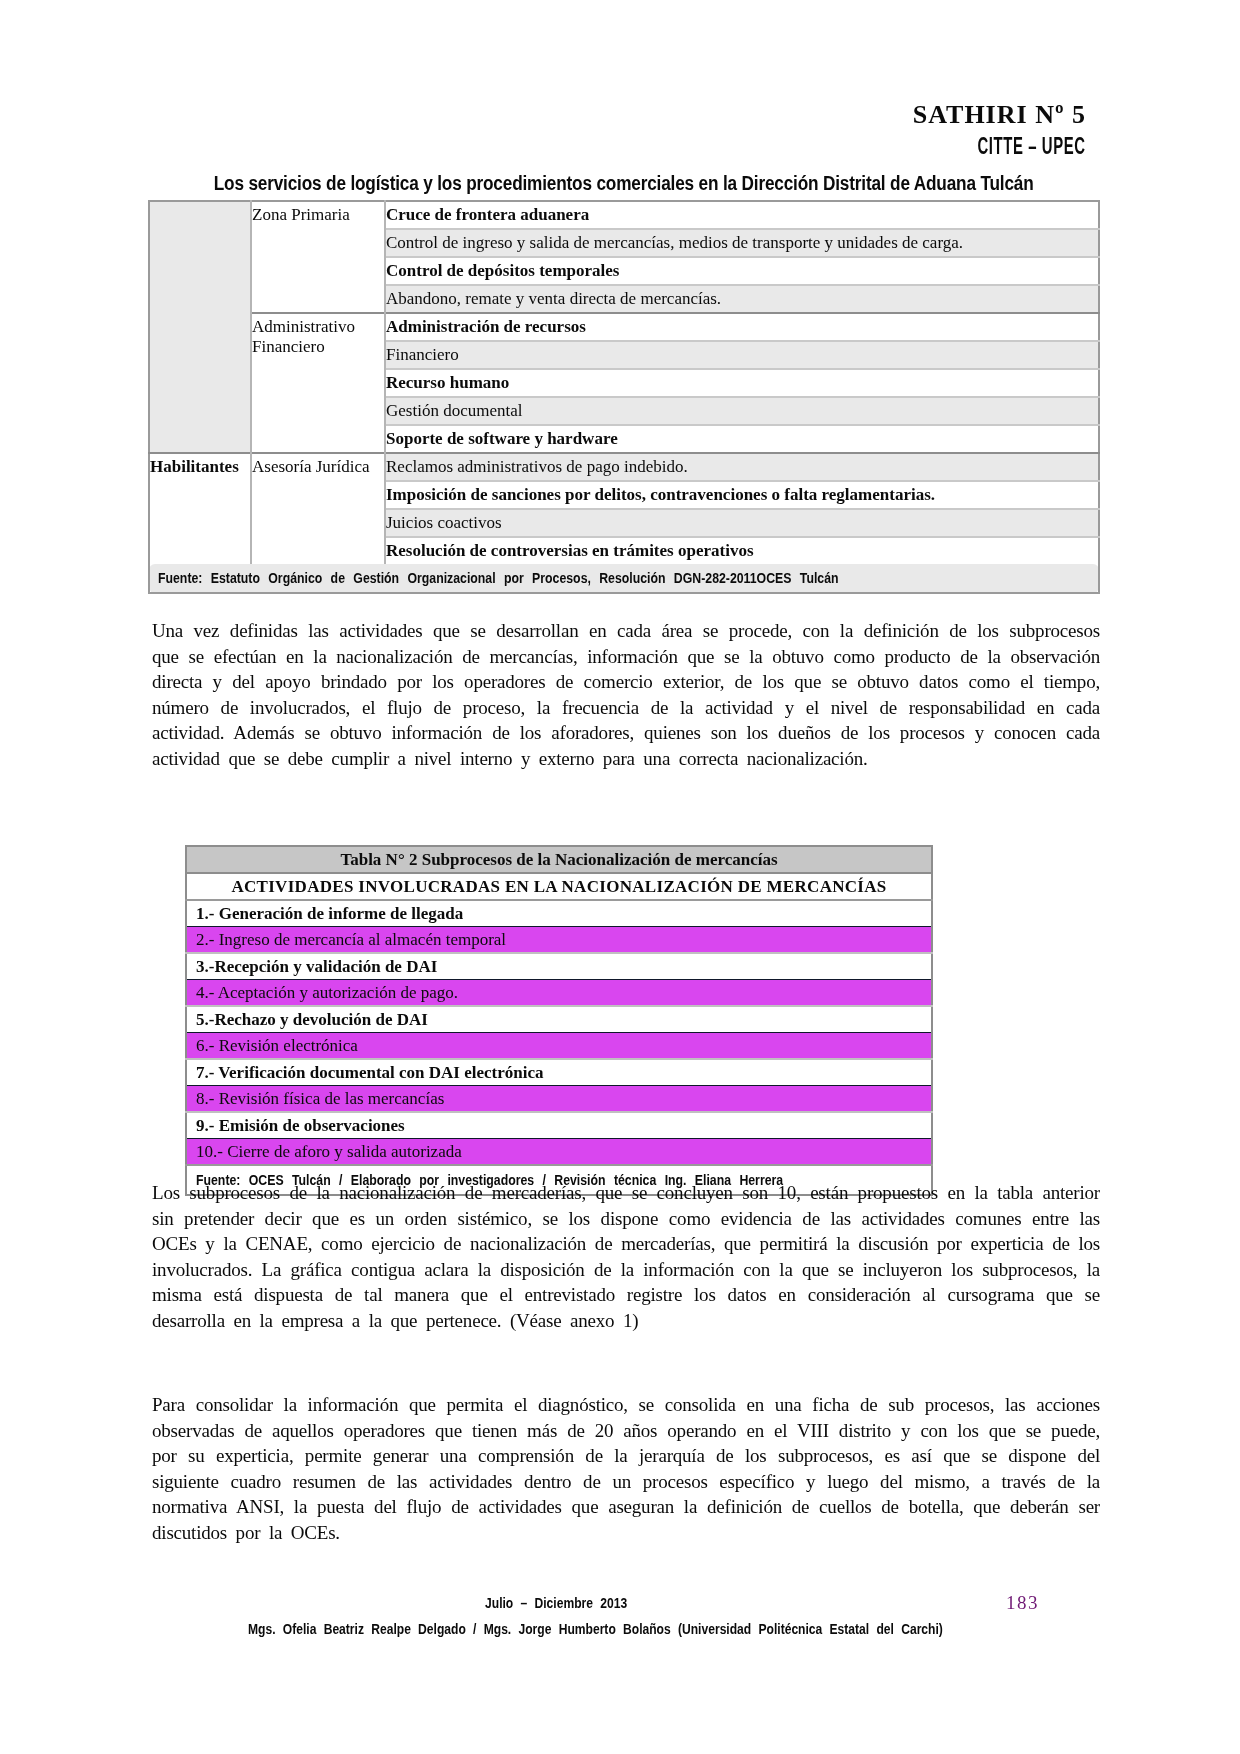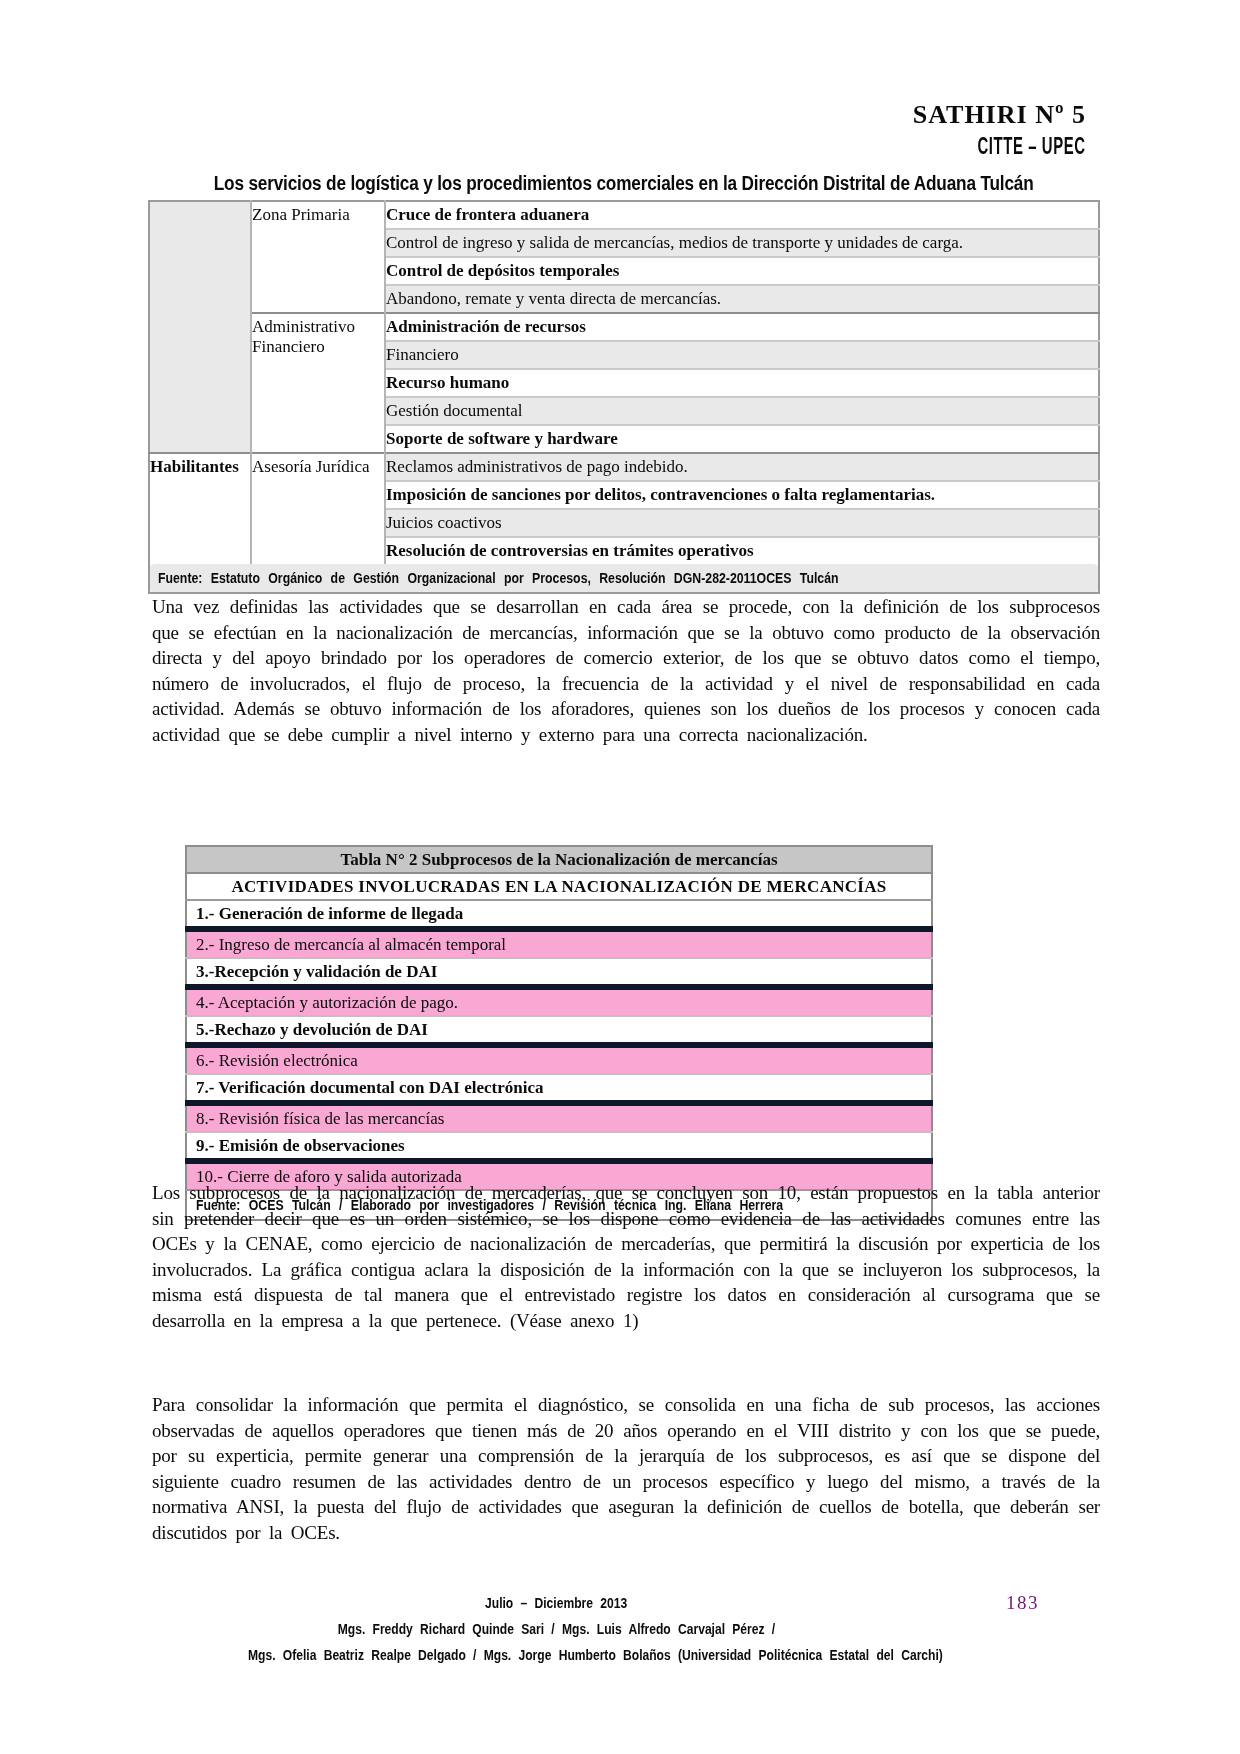--- a/index.html
+++ b/index.html
@@ -34,31 +34,31 @@
   .t1 .c3.b{font-weight:bold;}
   .t1 .c3.shade{background:#e9e9e9;font-weight:normal;}
   .t1 tr:first-child td{border-top:none;}
   .t1 .gdark{border-top:2px solid #8d8d8d;}
   .t1 .fuente-row td{background:#e9e9e9;border-top:2px solid #8d8d8d;padding:4px 8px;border-radius:6px;}
   
   .body-par{
     position:absolute;left:152px;width:948px;margin:0;
     font-size:19px;line-height:25.5px;text-align:justify;word-spacing:4px;letter-spacing:-0.2px;
   }
-  .p1{top:594px;}
+  .p1{top:618px;}
   .p2{top:1180px;}
   .p3{top:1392px;}
   
   .t2{position:absolute;top:845px;left:185px;width:748px;border-collapse:collapse;
       border:2px solid #8d8d8d;}
   .t2 th,.t2 td{font-size:17px;padding:2.5px 9px;line-height:20px;}
   .t2 .t2-title{background:#c6c6c6;text-align:center;font-weight:bold;border-bottom:2px solid #8d8d8d;}
   .t2 .t2-header{text-align:center;font-weight:bold;letter-spacing:0.3px;border-bottom:2px solid #9a9a9a;background:#ffffff;border-radius:6px;}
   .t2 td.b{font-weight:bold;background:#ffffff;border-top:2px solid #c0c0c0;}
-  .t2 td.shade{background:#f9a8d4;border-top:6px solid #0f172a;}
+  .t2 td.shade{background:#d946ef;border-top:1px solid #0f172a;}
   .t2 .fuente-row td{background:#ffffff;border-top:2px solid #9a9a9a;padding:4px 9px;}
   
   .doc-footer{position:absolute;top:1590px;left:150px;width:812px;text-align:center;line-height:26px;}
   .pageno{position:absolute;top:1592px;left:1006px;font-size:19px;letter-spacing:1.5px;color:#701a75;}
 </style>
 </head>
 <body>
 
 <div class="page">
 
@@ -175,19 +175,18 @@
         </td>
       </tr>
     </tfoot>
   </table>
 
   <p class="body-par p2">Los subprocesos de la nacionalización de mercaderías, que se concluyen son 10, están propuestos en la tabla anterior sin pretender decir que es un orden sistémico, se los dispone como evidencia de las actividades comunes entre las OCEs y la CENAE, como ejercicio de nacionalización de mercaderías, que permitirá la discusión por experticia de los involucrados. La gráfica contigua aclara la disposición de la información con la que se incluyeron los subprocesos, la misma está dispuesta de tal manera que el entrevistado registre los datos en consideración al cursograma que se desarrolla en la empresa a la que pertenece. (Véase anexo 1)</p>
   <p class="body-par p3">Para consolidar la información que permita el diagnóstico, se consolida en una ficha de sub procesos, las acciones observadas de aquellos operadores que tienen más de 20 años operando en el VIII distrito y con los que se puede, por su experticia, permite generar una comprensión de la jerarquía de los subprocesos, es así que se dispone del siguiente cuadro resumen de las actividades dentro de un procesos específico y luego del mismo, a través de la normativa ANSI, la puesta del flujo de actividades que aseguran la definición de cuellos de botella, que deberán ser discutidos por la OCEs.</p>
 
   <footer class="doc-footer">
     <div><span class="cond cond-c">Julio – Diciembre 2013</span></div>
-    <div><span class="cond cond-c">Mgs. Freddy Richard Quinde Sari / Mgs. Luis Alfredo Carvajal Pérez /</span></div>
     <div><span class="cond cond-c">Mgs. Ofelia Beatriz Realpe Delgado / Mgs. Jorge Humberto Bolaños (Universidad Politécnica Estatal del Carchi)</span></div>
   </footer>
 
   <div class="pageno">183</div>
 
 </div>
 
 </body></html>

